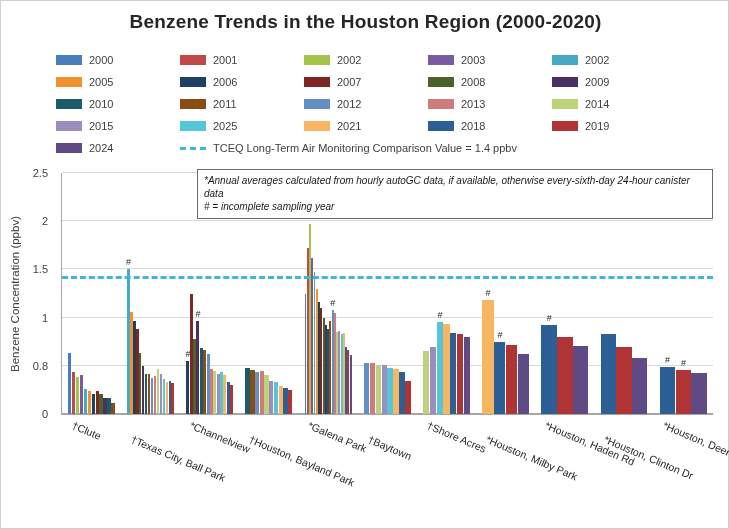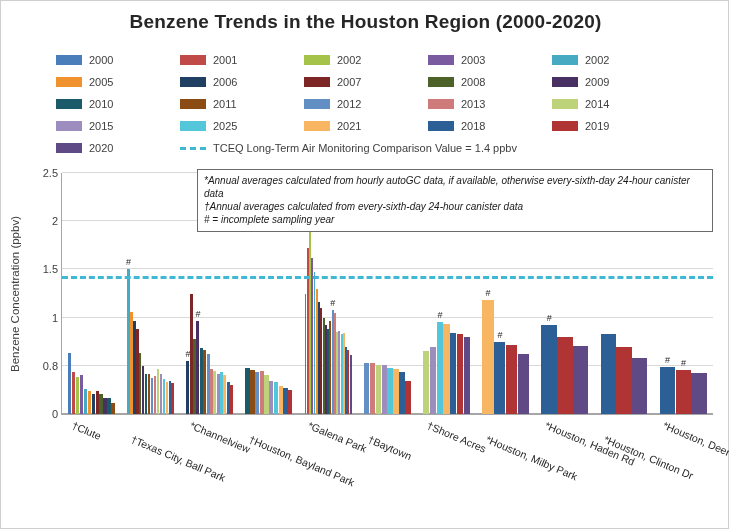--- a/index.html
+++ b/index.html
@@ -93,21 +93,21 @@
   }
   .gridline {
     position: absolute;
     left: 0;
     width: 100%;
     border-top: 1px solid #d9d9d9;
   }
   .ytick-label {
     position: absolute;
     right: 100%;
-    margin-right: 4px;
+    margin-right: 14px;
     transform: translateY(-50%);
     font-size: 11px;
     color: #404040;
     white-space: nowrap;
   }
   #y-axis-title {
     position: absolute;
     left: 6px;
     top: 172px;
     height: 242px;
@@ -248,31 +248,30 @@
       <div class="legend-item">
         <span class="legend-swatch" style="background: rgb(43, 95, 150);"></span>
         <span>2018</span>
       </div>
       <div class="legend-item">
         <span class="legend-swatch" style="background: rgb(176, 52, 51);"></span>
         <span>2019</span>
       </div>
       <div class="legend-item">
         <span class="legend-swatch" style="background: rgb(96, 74, 134);"></span>
-        <span>2020</span>
+        <span>2024</span>
       </div>
       <div class="legend-item wide">
         <span class="legend-line" style="border-top-color: rgb(63, 184, 212);"></span>
         <span>TCEQ Long-Term Air Monitoring Comparison Value = 1.4 ppbv</span>
       </div>
     </div>
 
   <div id="notes">
       <div>*Annual averages calculated from hourly autoGC data, if available, otherwise every-sixth-day 24-hour canister data</div>
-      <div>†Annual averages calculated from every-sixth-day 24-hour canister data</div>
       <div># = incomplete sampling year</div>
     </div>
 
   <div id="y-axis-title">
     <span>Benzene Concentration (ppbv)</span>
   </div>
 
   <div id="plot-area">
     <div id="threshold-line" style="bottom: 134.96px;"></div>
   <div class="gridline" style="bottom: 0px; border-top-color: rgb(166, 166, 166);"></div>

